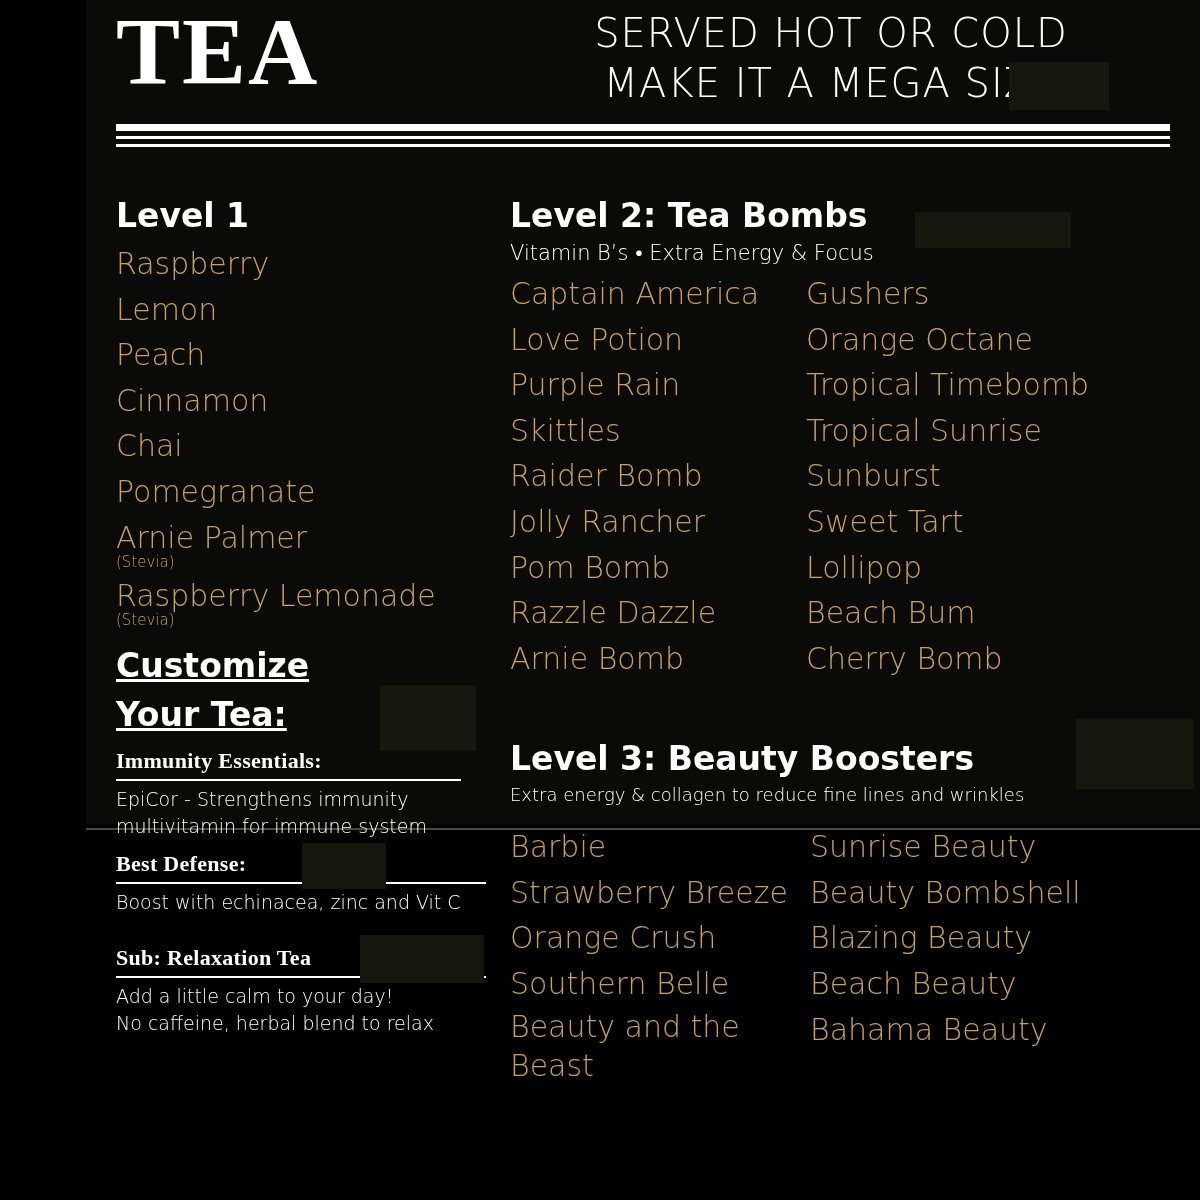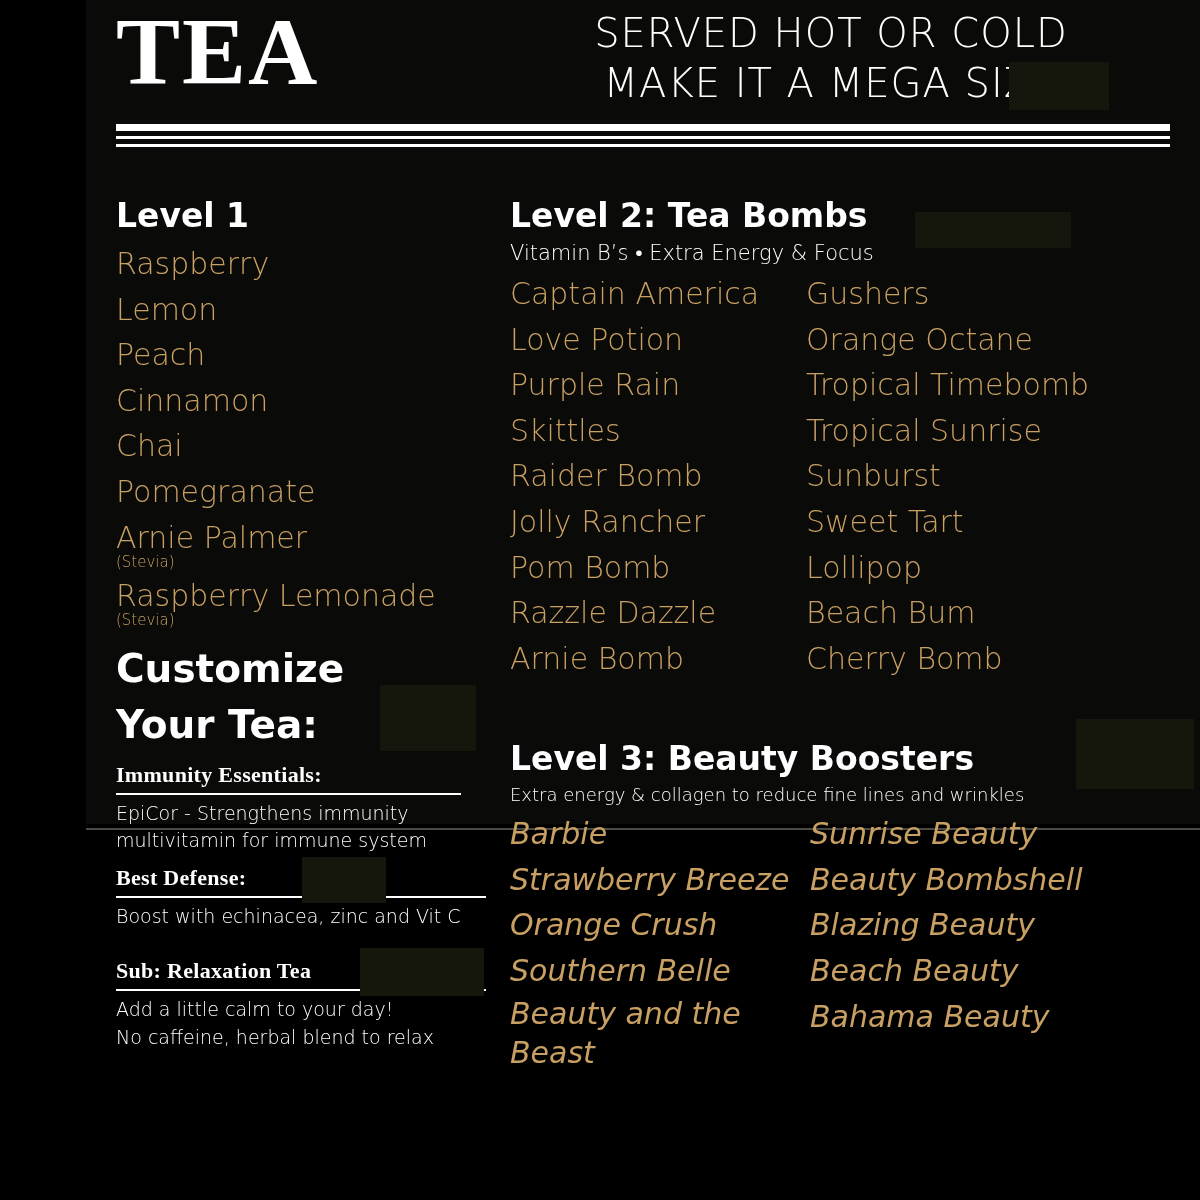--- a/index.html
+++ b/index.html
@@ -168,21 +168,21 @@
     display: flex;
   }
   .list2 .c1 { width: 296px; }
   .list2 .c2 { width: 364px; }
 
   
   .customize {
     margin-top: 18px;
     position: relative;
   }
-  .customize .sec-title { font-size: 39px; line-height: 1.14; }
+  .customize .sec-title { font-size: 33px; line-height: 1.14; text-decoration: underline; }
 
   .sub-block { margin-top: 14px; position: relative; }
   .sub-head {
     font-family: "Liberation Serif", serif;
     font-weight: bold;
     font-size: 22px;
     color: #ffffff;
     letter-spacing: 0.3px;
     display: inline-block;
     position: relative;
@@ -327,21 +327,21 @@
               <div class="item">Cherry Bomb</div>
             </div>
           </div>
         </div>
 
         <div class="lvl3-wrap">
           <div class="redact-abs" style="left:566px; top:-22px; width:118px; height:70px;"></div>
           <div class="sec-title">Level 3: Beauty Boosters</div>
           <div class="sec-sub small">Extra energy &amp; collagen to reduce fine lines and wrinkles</div>
 
-          <div class="list2" style="margin-top:6px;font-style:italic;">
+          <div class="list2" style="margin-top:19px;">
             <div class="c1" style="width:300px; white-space:normal;">
               <div class="item">Barbie</div>
               <div class="item">Strawberry Breeze</div>
               <div class="item">Orange Crush</div>
               <div class="item">Southern Belle</div>
               <div class="item" style="white-space:normal; line-height:1.3;">Beauty and the Beast</div>
             </div>
             <div class="c2" style="width:360px;">
               <div class="item">Sunrise Beauty</div>
               <div class="item">Beauty Bombshell</div>

